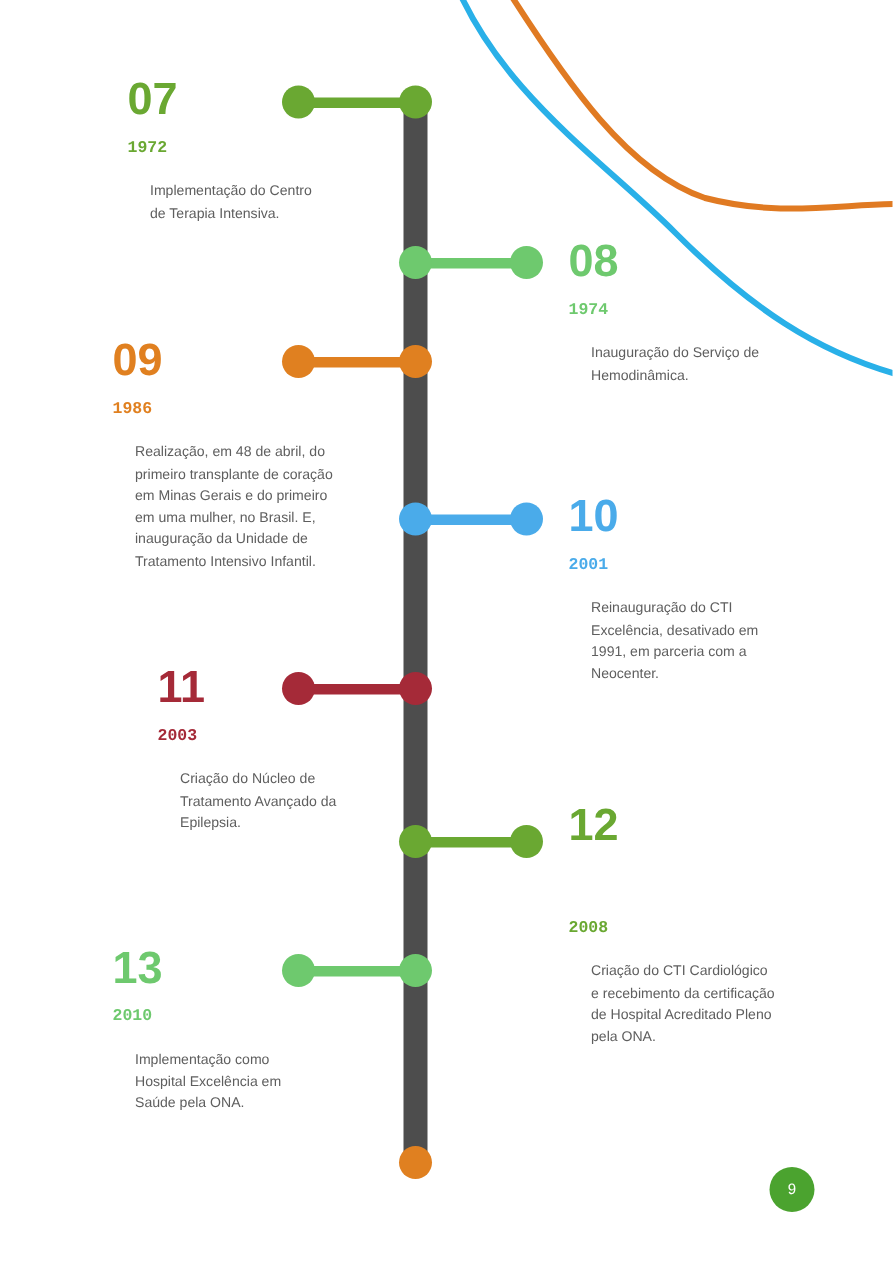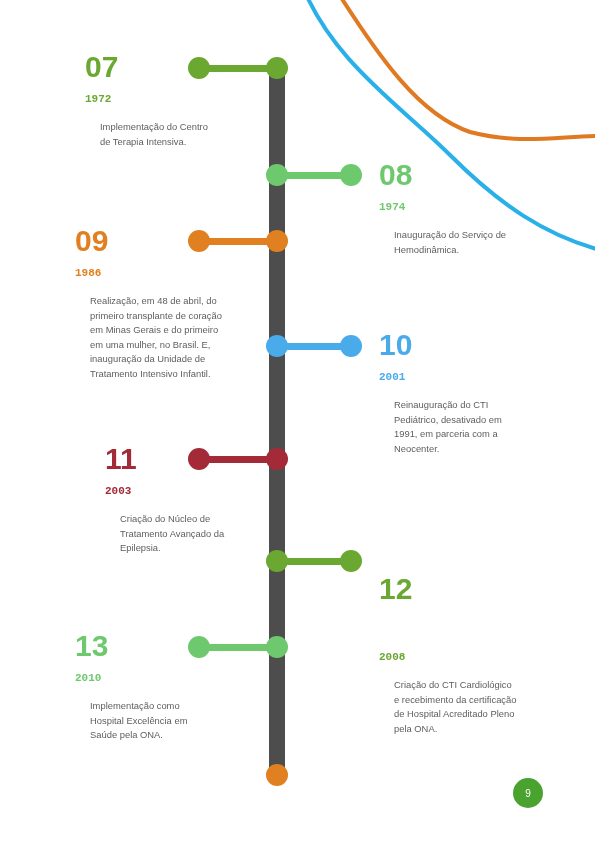--- a/index.html
+++ b/index.html
@@ -138,34 +138,34 @@
         <div class="num" style="color: rgb(224, 128, 32);">09</div>
         <div class="year" style="color: rgb(224, 128, 32);">1986</div>
         <div class="desc" style="color: rgb(94, 94, 94);">Realização, em 48 de abril, do primeiro transplante de coração em Minas Gerais e do primeiro em uma mulher, no Brasil. E, inauguração da Unidade de Tratamento Intensivo Infantil.</div>
       </div>
       <div class="connector" style="left: 277px; width: 74px; top: 346px; background: rgb(74, 171, 234);"></div>
       <div class="node" style="left: 277px; top: 346px; background: rgb(74, 171, 234);"></div>
       <div class="node" style="left: 351px; top: 346px; background: rgb(74, 171, 234);"></div>
       <div class="entry right-side" style="left: 379px; top: 330px; width: 150px;">
         <div class="num" style="color: rgb(74, 171, 234);">10</div>
         <div class="year" style="color: rgb(74, 171, 234);">2001</div>
-        <div class="desc" style="color: rgb(94, 94, 94);">Reinauguração do CTI Pediátrico, desativado em 1991, em parceria com a Neocenter.</div>
+        <div class="desc" style="color: rgb(94, 94, 94);">Reinauguração do CTI Excelência, desativado em 1991, em parceria com a Neocenter.</div>
       </div>
       <div class="connector" style="left: 199px; width: 78px; top: 459px; background: rgb(165, 42, 56);"></div>
       <div class="node" style="left: 277px; top: 459px; background: rgb(165, 42, 56);"></div>
       <div class="node" style="left: 199px; top: 459px; background: rgb(165, 42, 56);"></div>
       <div class="entry left-side" style="left: 105px; top: 444px; width: 150px;">
         <div class="num" style="color: rgb(165, 42, 56);">11</div>
         <div class="year" style="color: rgb(165, 42, 56);">2003</div>
         <div class="desc" style="color: rgb(94, 94, 94);">Criação do Núcleo de Tratamento Avançado da Epilepsia.</div>
       </div>
       <div class="connector" style="left: 277px; width: 74px; top: 561px; background: rgb(106, 168, 50);"></div>
       <div class="node" style="left: 277px; top: 561px; background: rgb(106, 168, 50);"></div>
       <div class="node" style="left: 351px; top: 561px; background: rgb(106, 168, 50);"></div>
-      <div class="entry right-side" style="left: 379px; top: 574px; width: 155px;">
+      <div class="entry right-side" style="left: 379px; top: 536px; width: 155px;">
         <div class="num" style="color: rgb(106, 168, 50);">12</div>
         <div class="year" style="color: rgb(106, 168, 50); margin-top: 48px;">2008</div>
         <div class="desc" style="color: rgb(94, 94, 94);">Criação do CTI Cardiológico e recebimento da certificação de Hospital Acreditado Pleno pela ONA.</div>
       </div>
       <div class="connector" style="left: 199px; width: 78px; top: 647px; background: rgb(110, 201, 110);"></div>
       <div class="node" style="left: 277px; top: 647px; background: rgb(110, 201, 110);"></div>
       <div class="node" style="left: 199px; top: 647px; background: rgb(110, 201, 110);"></div>
       <div class="entry left-side" style="left: 75px; top: 631px; width: 155px;">
         <div class="num" style="color: rgb(110, 201, 110);">13</div>
         <div class="year" style="color: rgb(110, 201, 110);">2010</div>

